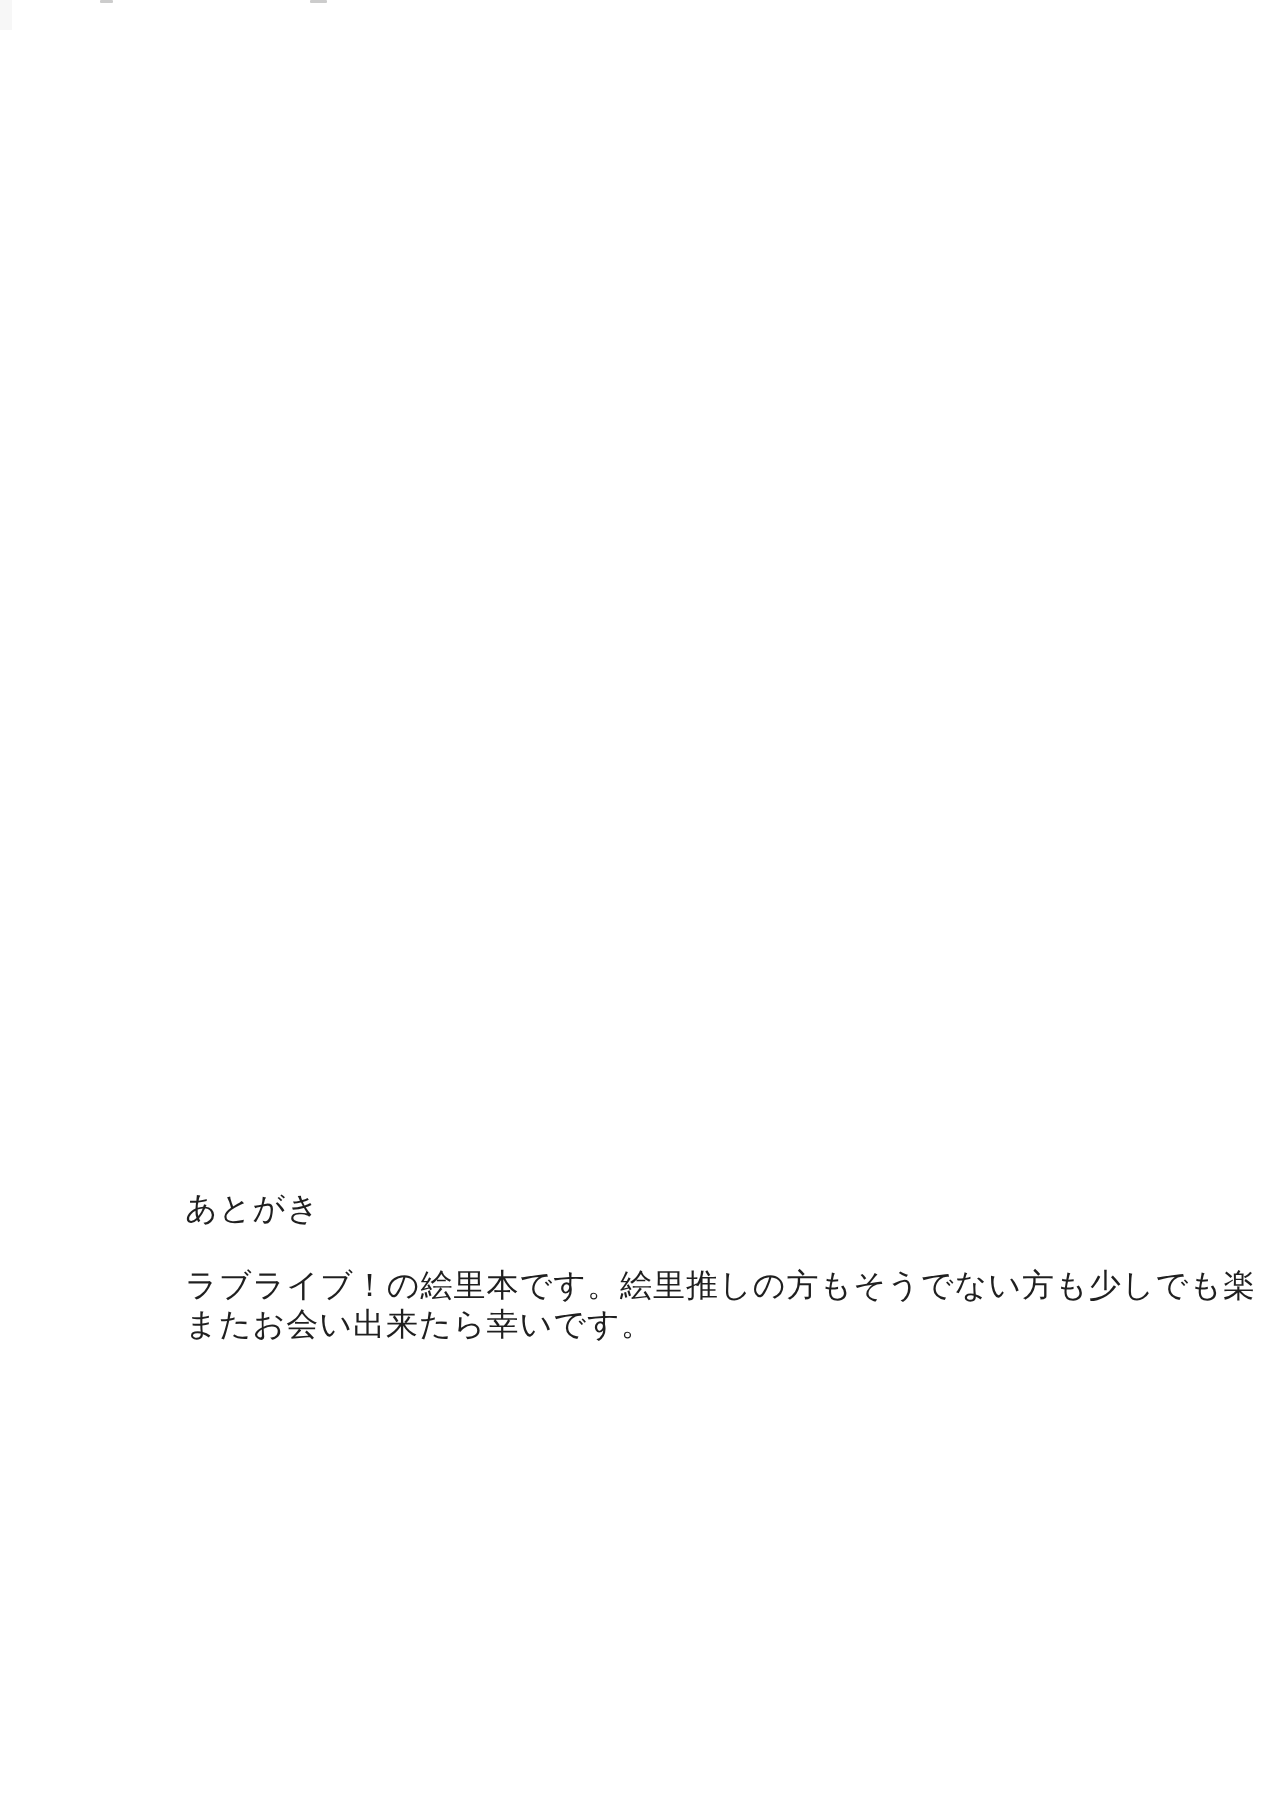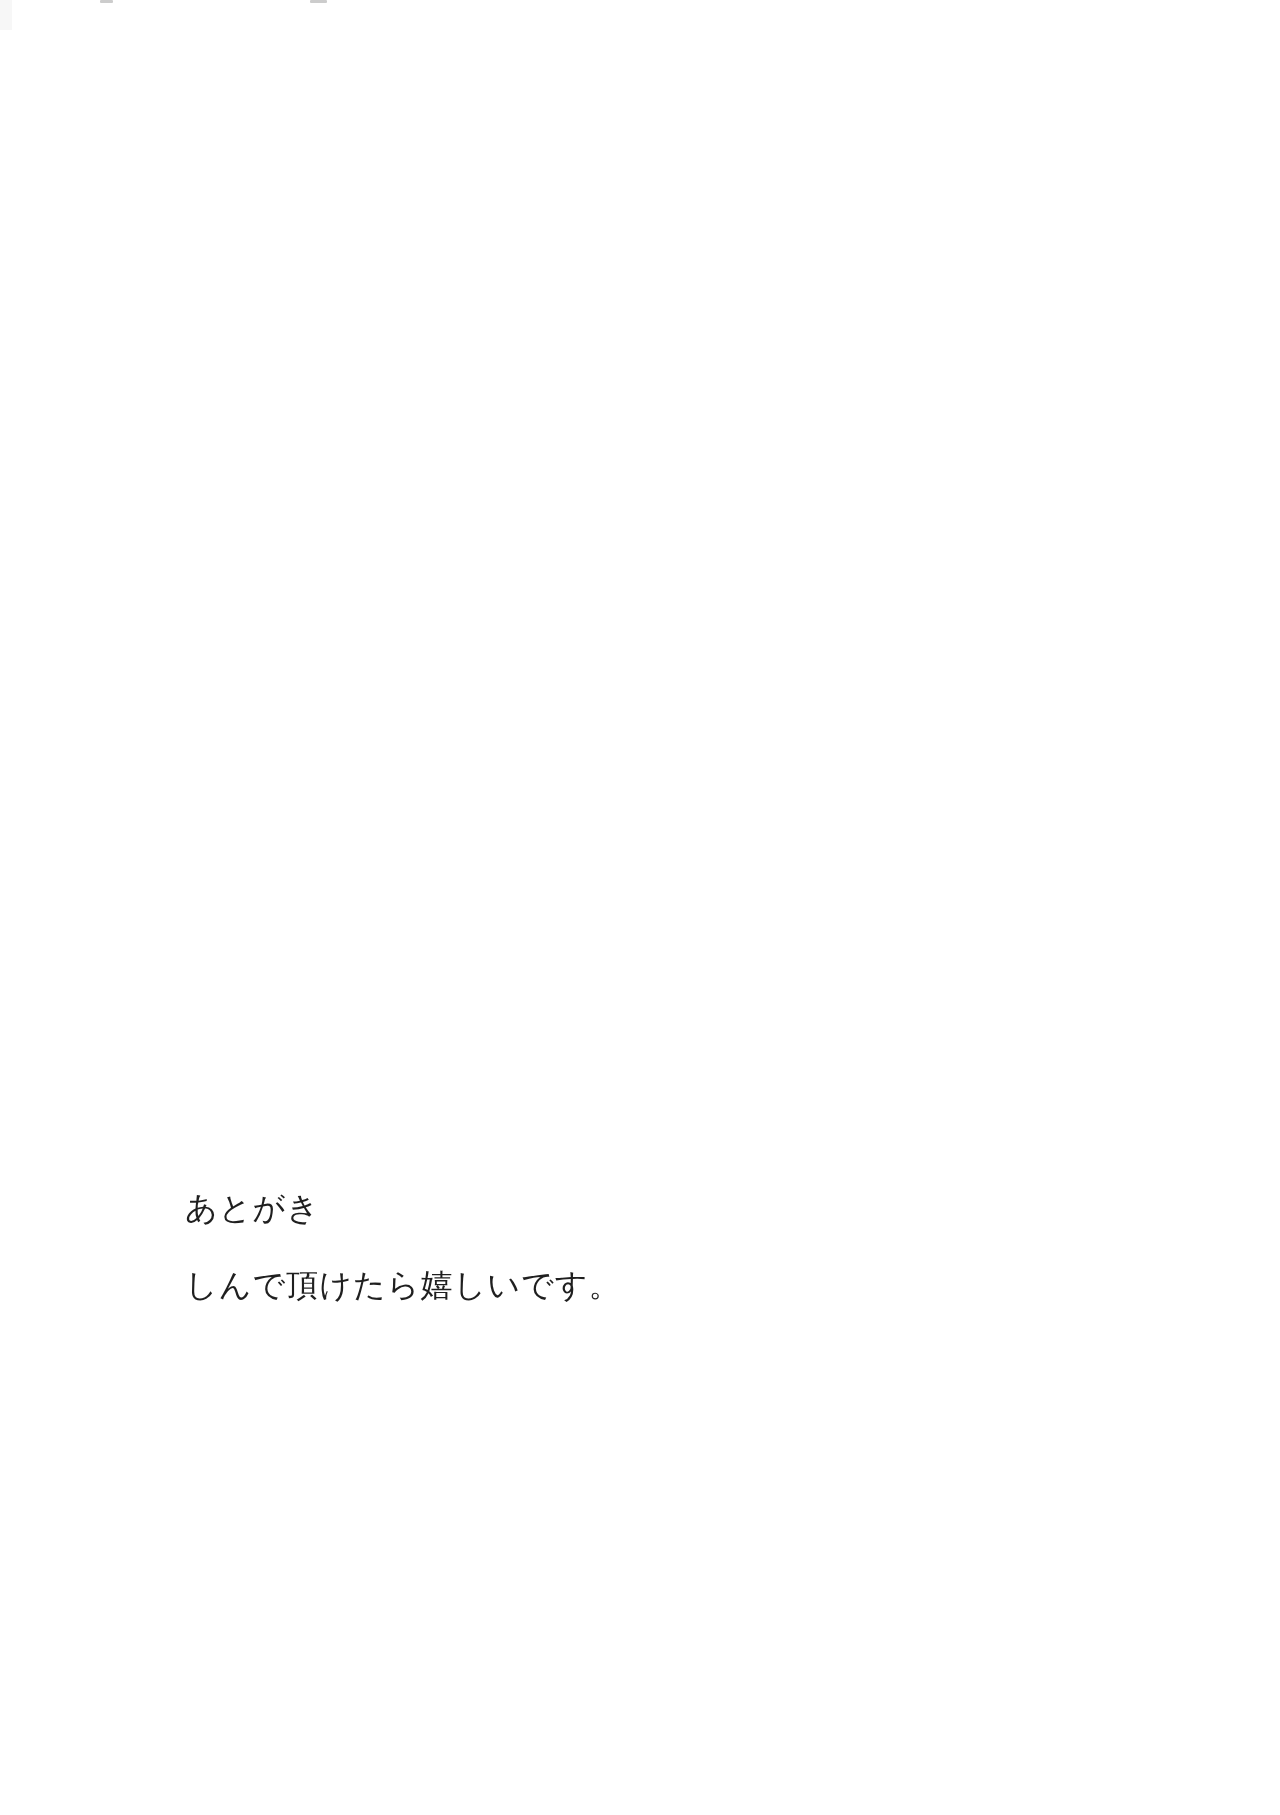--- a/index.html
+++ b/index.html
@@ -45,18 +45,19 @@
 
 <div class="page">
 
   <div class="scan-corner" style="left:0; top:0; width:12px; height:30px;"></div>
   <div class="scan-artifact" style="left:100px; top:0; width:13px; height:3px;"></div>
   <div class="scan-artifact" style="left:310px; top:0; width:17px; height:3px;"></div>
 
   <div class="afterword">
     <div class="line">あとがき</div>
     <div class="line"></div>
-    <div class="line">しんで頂けたら嬉しいです。</div>
+    <div class="line">ラブライブ！の絵里本です。絵里推しの方もそうでない方も少しでも楽</div>
+    <div class="line">またお会い出来たら幸いです。</div>
     <div class="line"></div>
     <div class="line"></div>
   </div>
 
 </div>
 
 </body></html>

